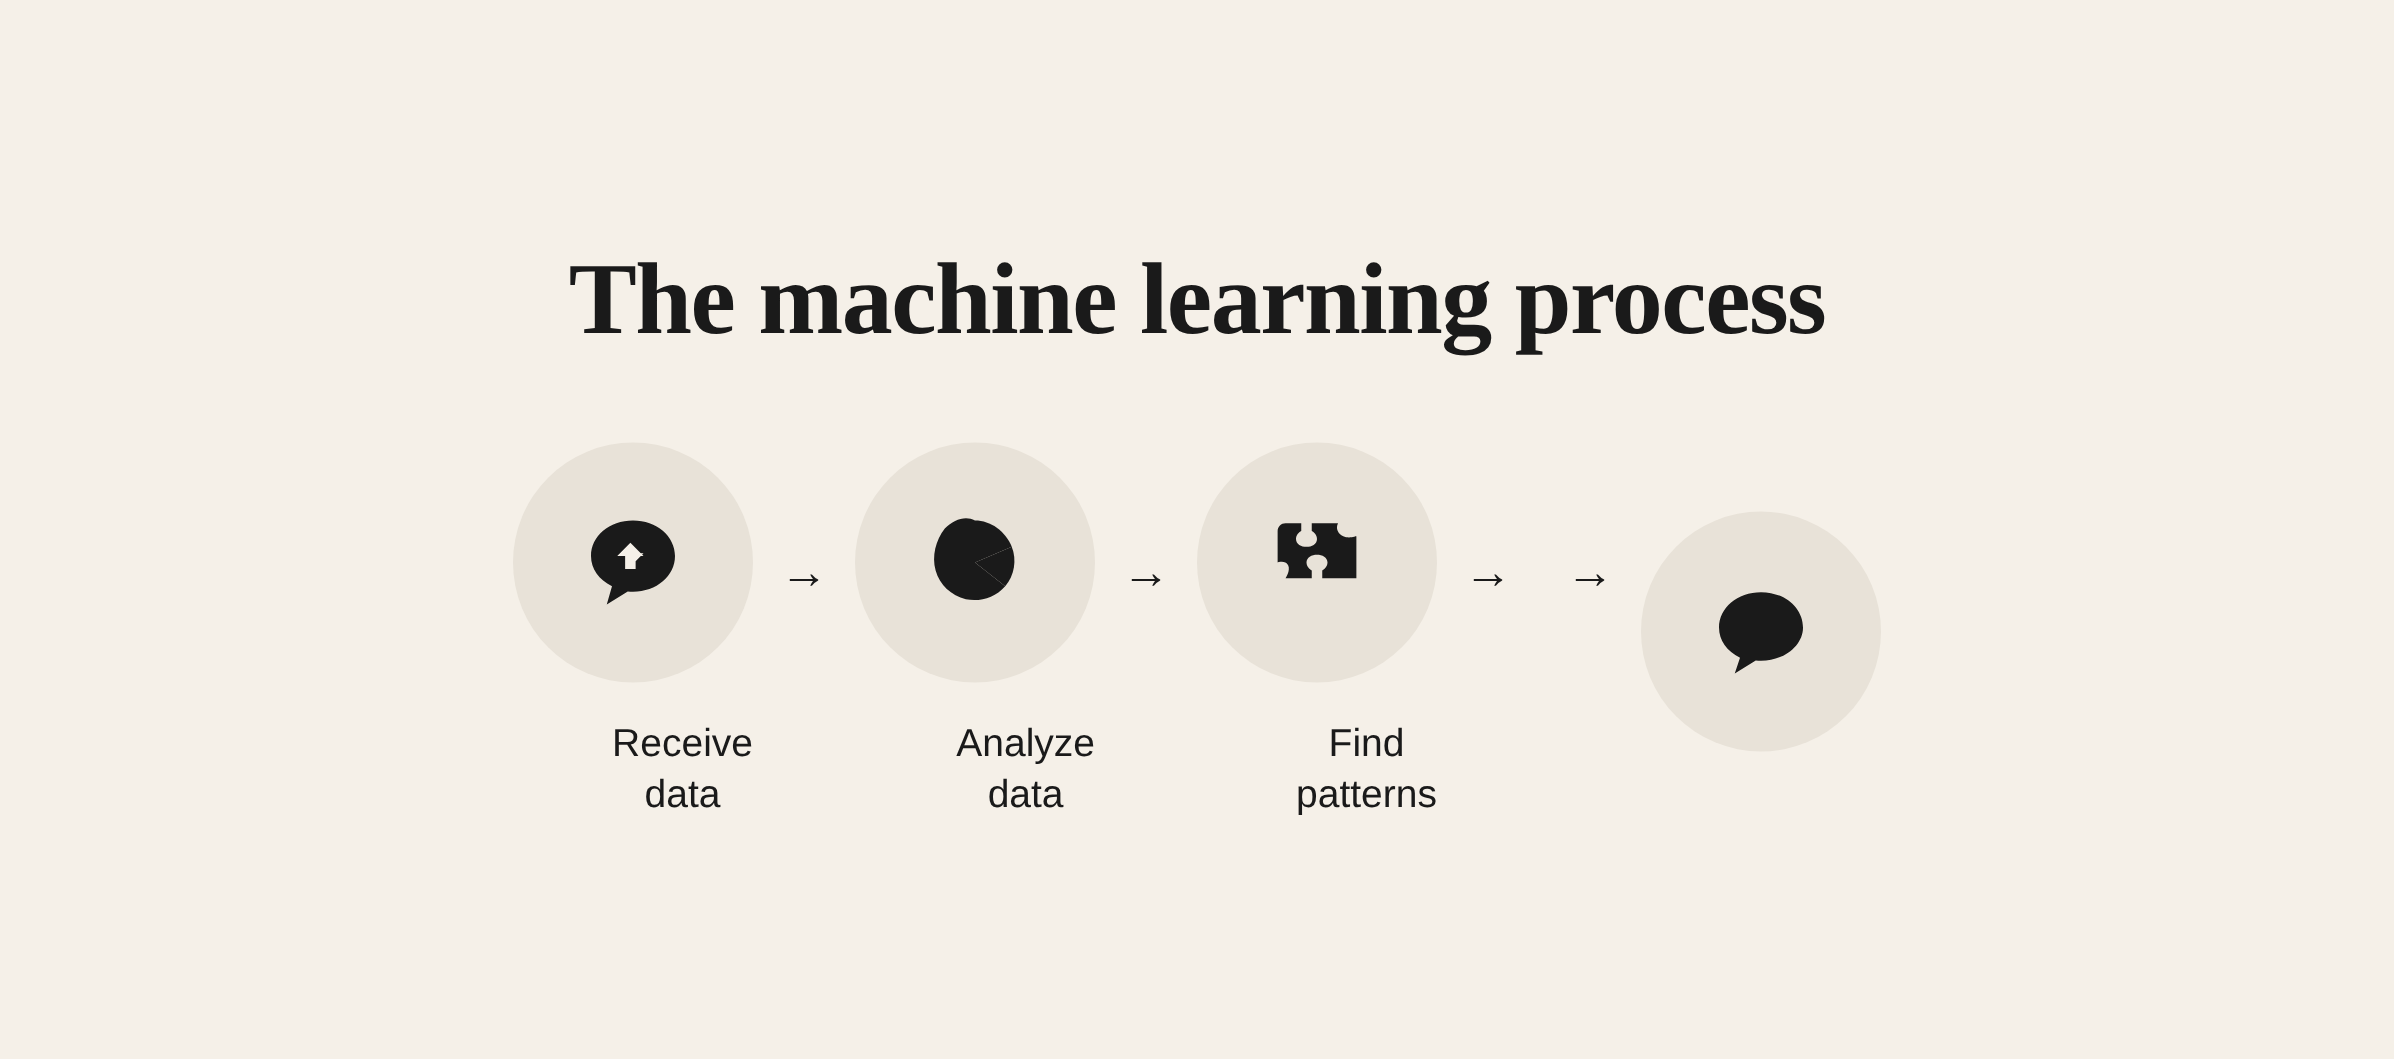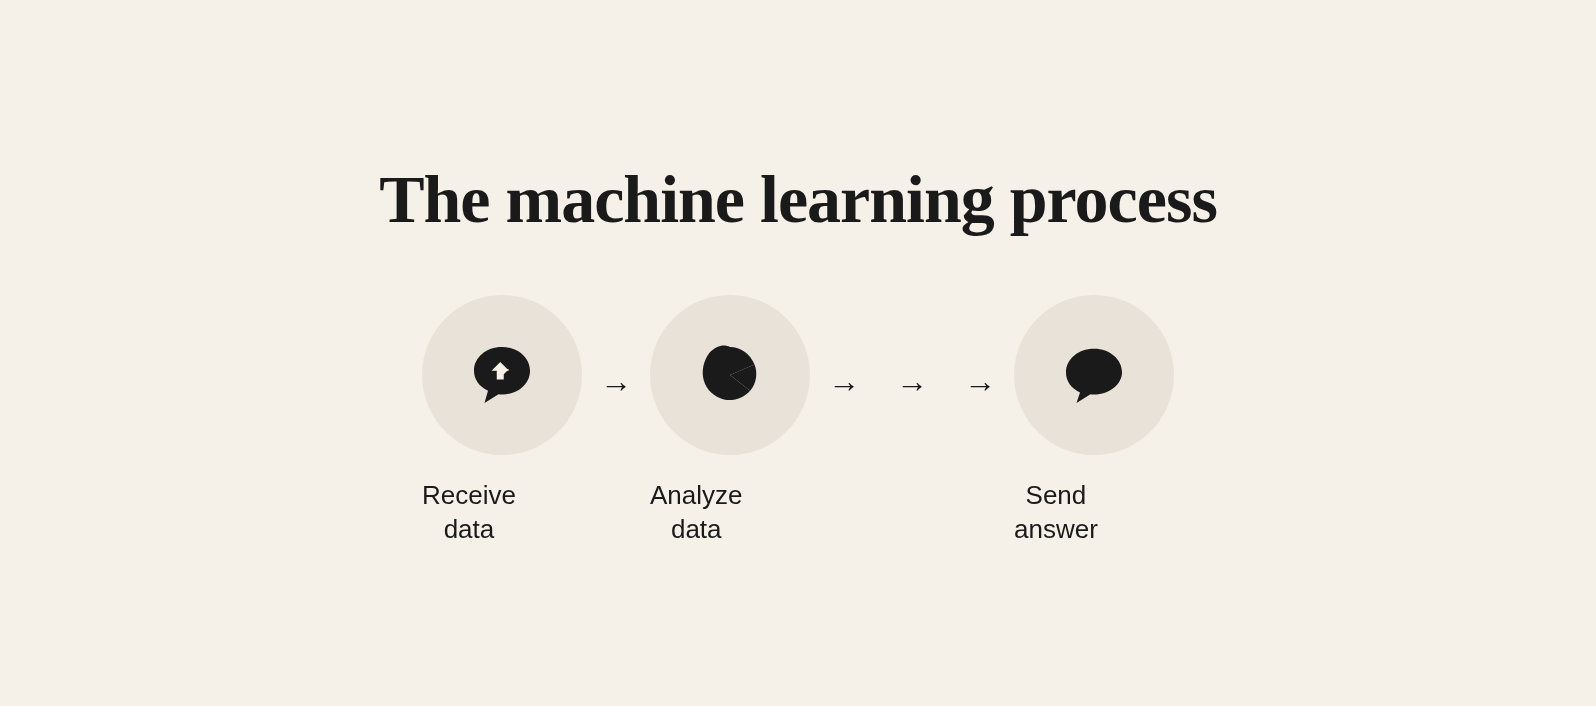--- a/index.html
+++ b/index.html
@@ -33,21 +33,21 @@
     .process-flow {
       display: flex;
       align-items: center;
       justify-content: center;
       gap: 0;
     }
 
     .step {
       display: flex;
       flex-direction: column;
-      align-items: flex-start;
+      align-items: flex-end;
       gap: 24px;
     }
 
     .circle {
       width: 160px;
       height: 160px;
       border-radius: 50%;
       background-color: #e8e2d8;
       display: flex;
       align-items: center;
@@ -110,31 +110,39 @@
         <path d="M40 40 L63 58 C55 67 44 70 33 68 C22 65 13 57 10 46 C7 35 10 23 17 14 C24 7 33 4 40 8 Z"></path>
       </svg>
     </div>
     <div class="step-label">
       <span>Analyze</span><br><span>data</span>
     </div>
   </div>
 
   <div class="arrow">→</div>
 
+  <div class="step">
+    <div class="circle">
+
+      <svg viewBox="0 0 80 80">
+        <path d="M10 20 L10 40 C10 40 16 38 18 42 C20 46 16 52 16 52 L36 52 L36 46 C36 46 32 44 32 40 C32 36 36 34 40 34 C44 34 48 36 48 40 C48 44 44 46 44 46 L44 52 L70 52 L70 20 C70 20 64 22 60 20 C56 18 54 14 56 10 L36 10 L36 16 C36 16 40 18 40 22 C40 26 36 28 32 28 C28 28 24 26 24 22 C24 18 28 16 28 16 L28 10 L16 10 C12.7 10 10 12.7 10 16 Z"></path>
+      </svg>
+    </div>
+    <div class="step-label">
+      <span>Find</span><br><span>patterns</span>
+    </div>
+  </div>
 
   <div class="arrow">→</div>
 
 
   <div class="arrow">→</div>
 
   <div class="step">
     <div class="circle">
 
       <svg viewBox="0 0 80 80">
         <path d="M40 10 C22 10 8 22 8 37 C8 47 14 55 24 60 L20 72 L36 62 C37.3 62.2 38.6 62.3 40 62.3 C58 62.3 72 50.3 72 37.1 C72 22 58 10 40 10 Z"></path>
       </svg>
     </div>
-    <div class="step-label">
-      <span>Send</span><br><span>answer</span>
-    </div>
   </div>
 
 </div>
 
 </body></html>

